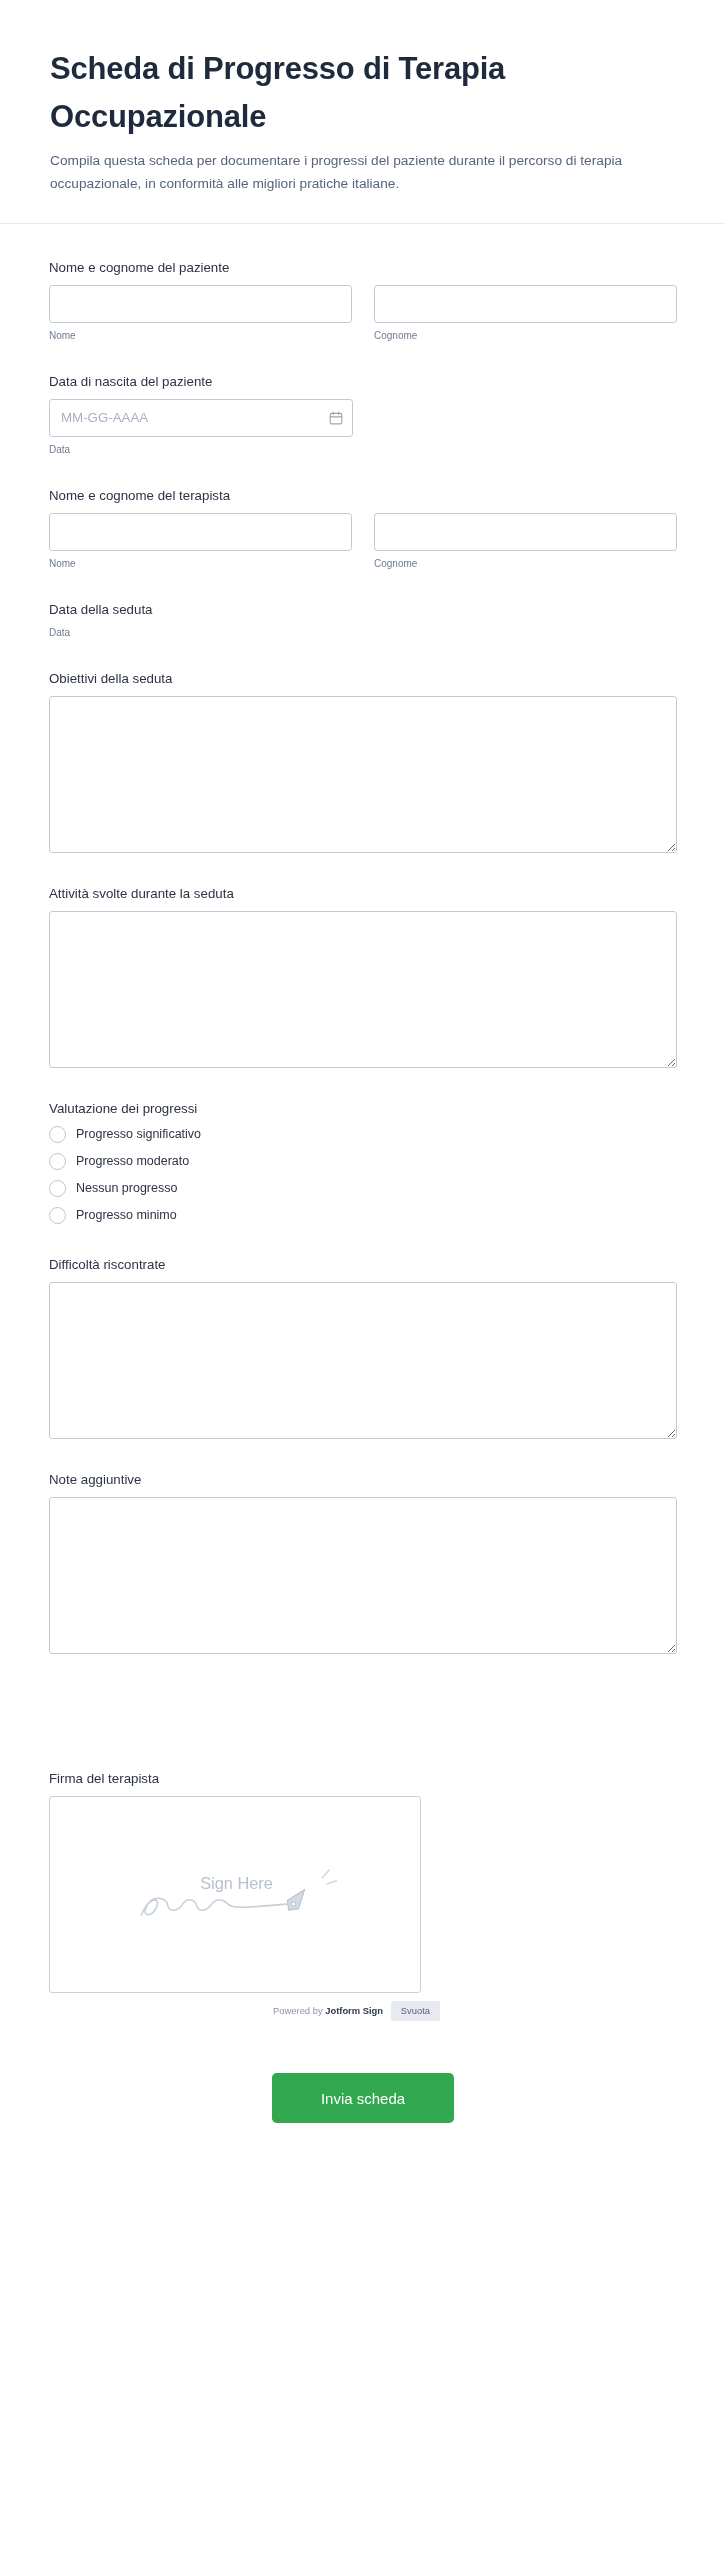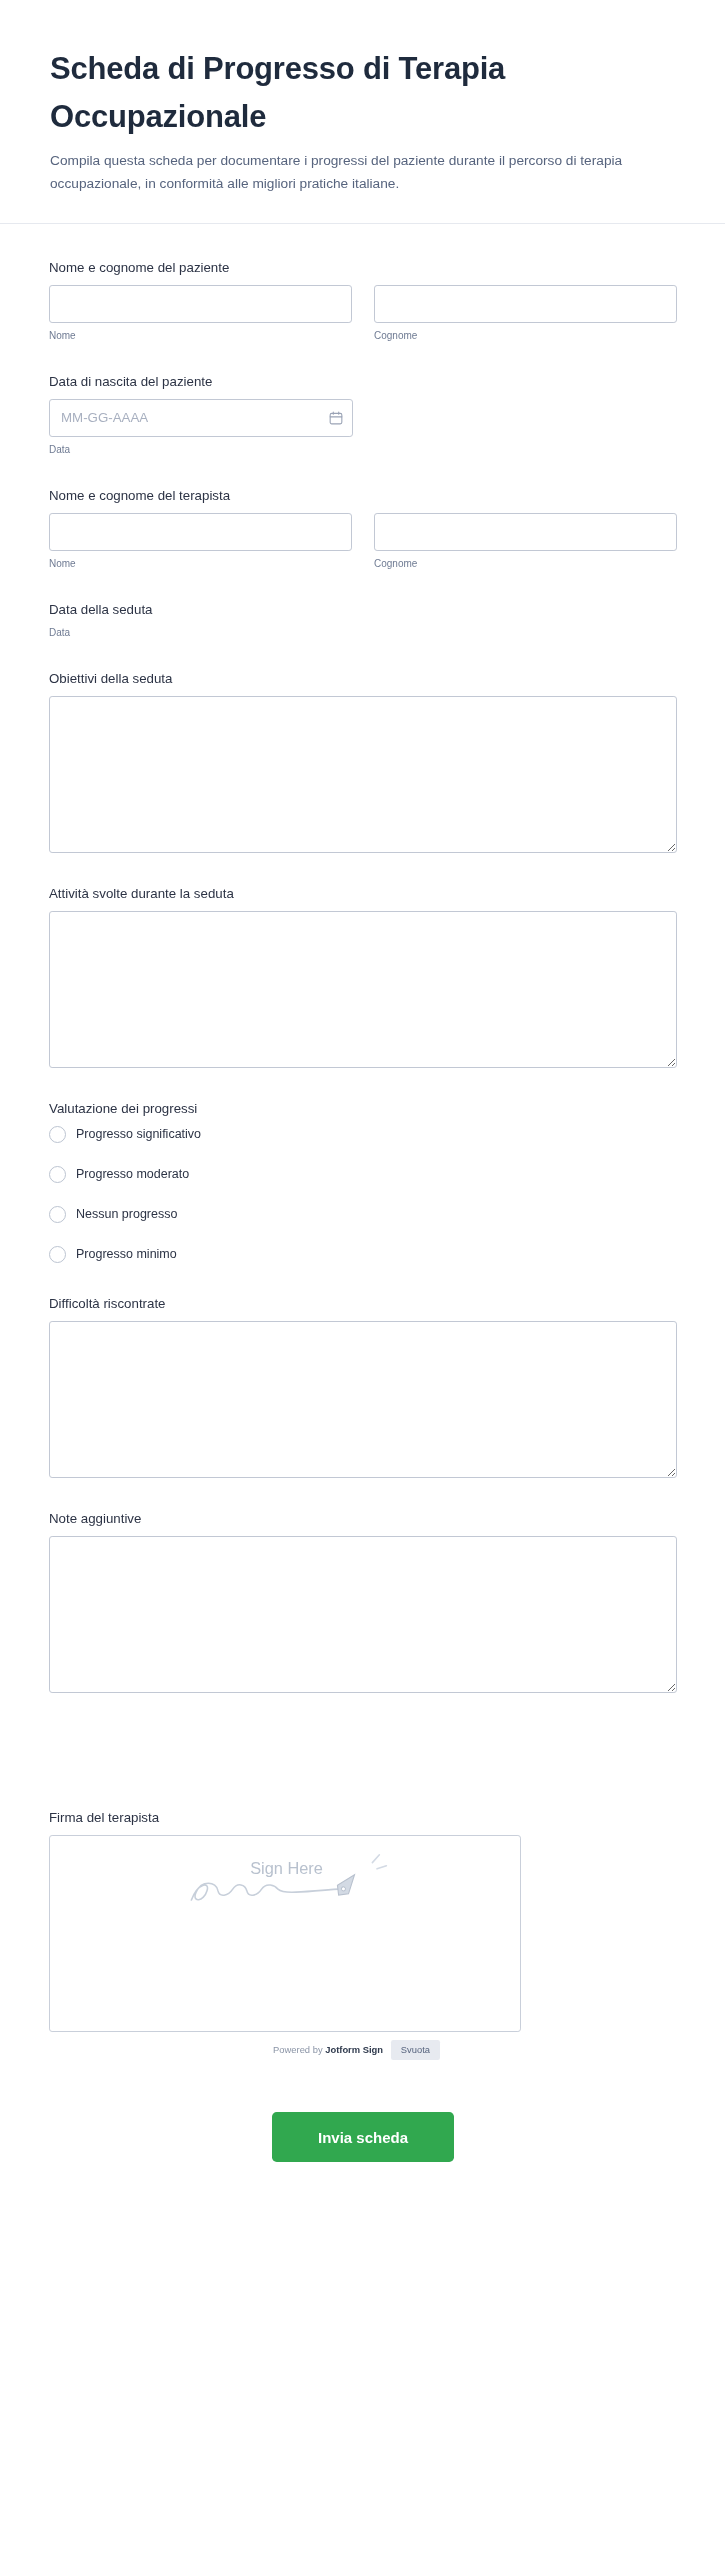--- a/index.html
+++ b/index.html
@@ -28,44 +28,44 @@
 
   .date-wrap { position:relative; width:304px; }
   .date-wrap .input { padding-right:34px; }
   .calendar-icon { position:absolute; right:10px; top:50%; transform:translateY(-50%); display:flex; cursor:pointer; }
 
   textarea.textarea {
     display:block; width:100%; height:157px; border:0.8px solid #c2c8d4; border-radius:3.1px;
     padding:9.4px 11px; font-size:13.3px; font-family:inherit; color:#2c3345; resize:vertical; outline:none;
   }
 
-  .radio-group { display:flex; flex-direction:column; gap:23px; margin-top:3.1px; }
+  .radio-group { display:flex; flex-direction:column; gap:10px; margin-top:3.1px; }
   .radio-row { display:flex; align-items:center; gap:10px; cursor:pointer; }
   input.radio {
     appearance:none; -webkit-appearance:none; width:17px; height:17px; flex:0 0 17px;
     border:0.8px solid #bcc4d1; border-radius:50%; background:#fff; margin:0; cursor:pointer;
   }
   .radio-label { font-size:12.5px; color:#2c3345; }
 
   .signature-section { margin-top:117px; }
   .sig-box {
-    width:472px; height:197px; border:0.8px solid #c9cfda; border-radius:3.1px;
-    display:flex; justify-content:center; background:#fff; cursor:crosshair;
+    width:372px; height:197px; border:0.8px solid #c9cfda; border-radius:3.1px;
+    display:flex; align-items:center; justify-content:center; background:#fff; cursor:crosshair;
   }
   .sig-meta { width:391px; display:flex; justify-content:flex-end; align-items:center; gap:7.8px; margin-top:7.8px; }
   .powered { font-size:9.4px; color:#8a94a6; }
   .powered .brand { color:#2f3a4d; font-weight:700; }
   .clear-btn {
     font-size:9.4px; color:#57647e; background:#e7eaf0; border:none; border-radius:2.3px;
     padding:4.7px 10px; cursor:pointer; font-family:Liberation Sans, sans-serif;
   }
 
   .submit-wrap { margin-top:52px; padding-bottom:26.5px; display:flex; justify-content:center; }
   .submit-btn {
-    min-width:182px; height:50px; background:#31a84f; color:#ffffff; font-size:15px; font-weight:700;
+    min-width:182px; height:50px; background:#31a84f; color:#ffffff; font-size:15px; font-weight:400;
     border:none; border-radius:4.7px; cursor:pointer; font-family:inherit; padding:0 19px;
   }
 </style>
 </head>
 <body>
 
 <div class="page">
 
   <header class="form-header">
     <h1 class="form-title">Scheda di Progresso di Terapia Occupazionale</h1>

